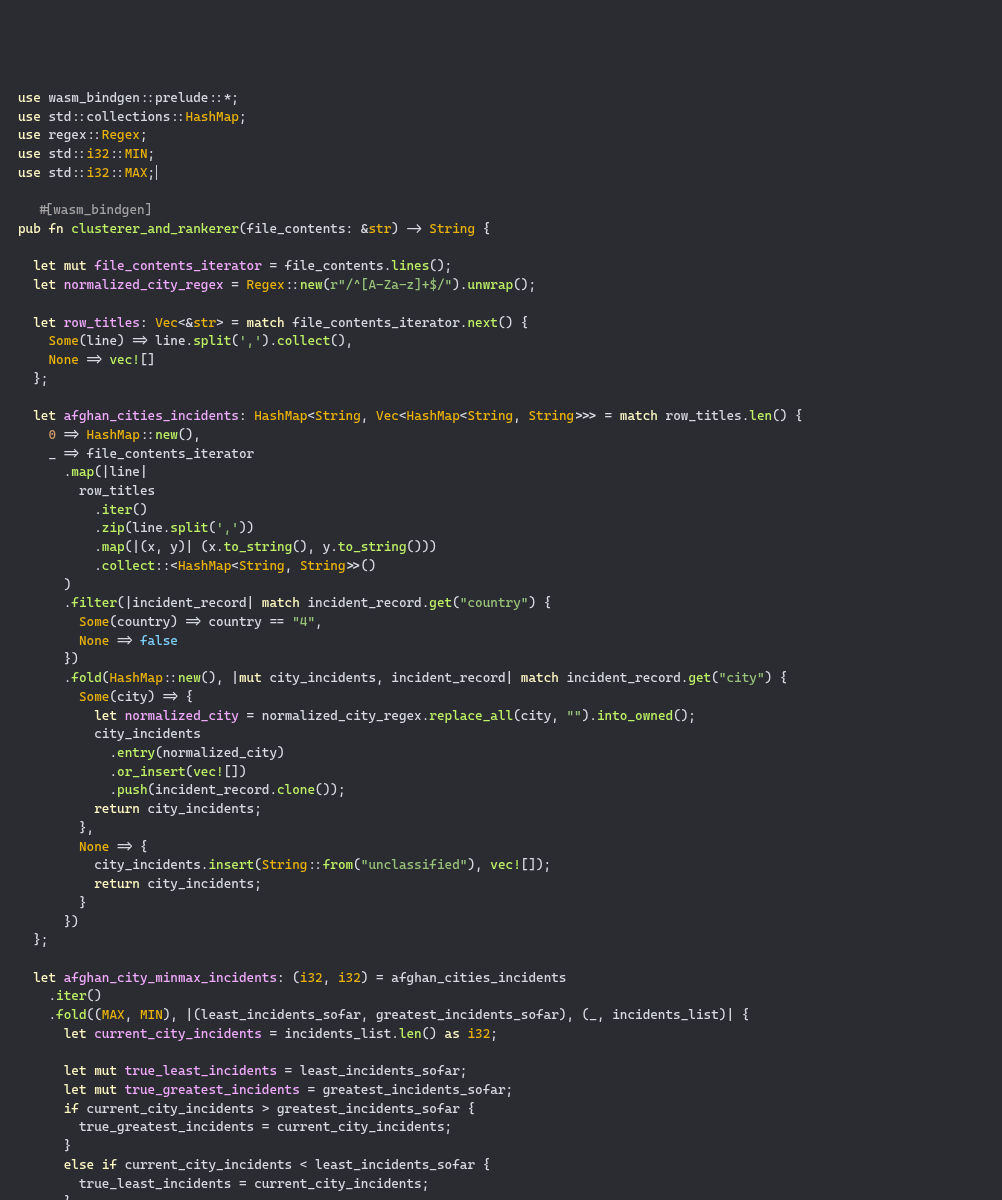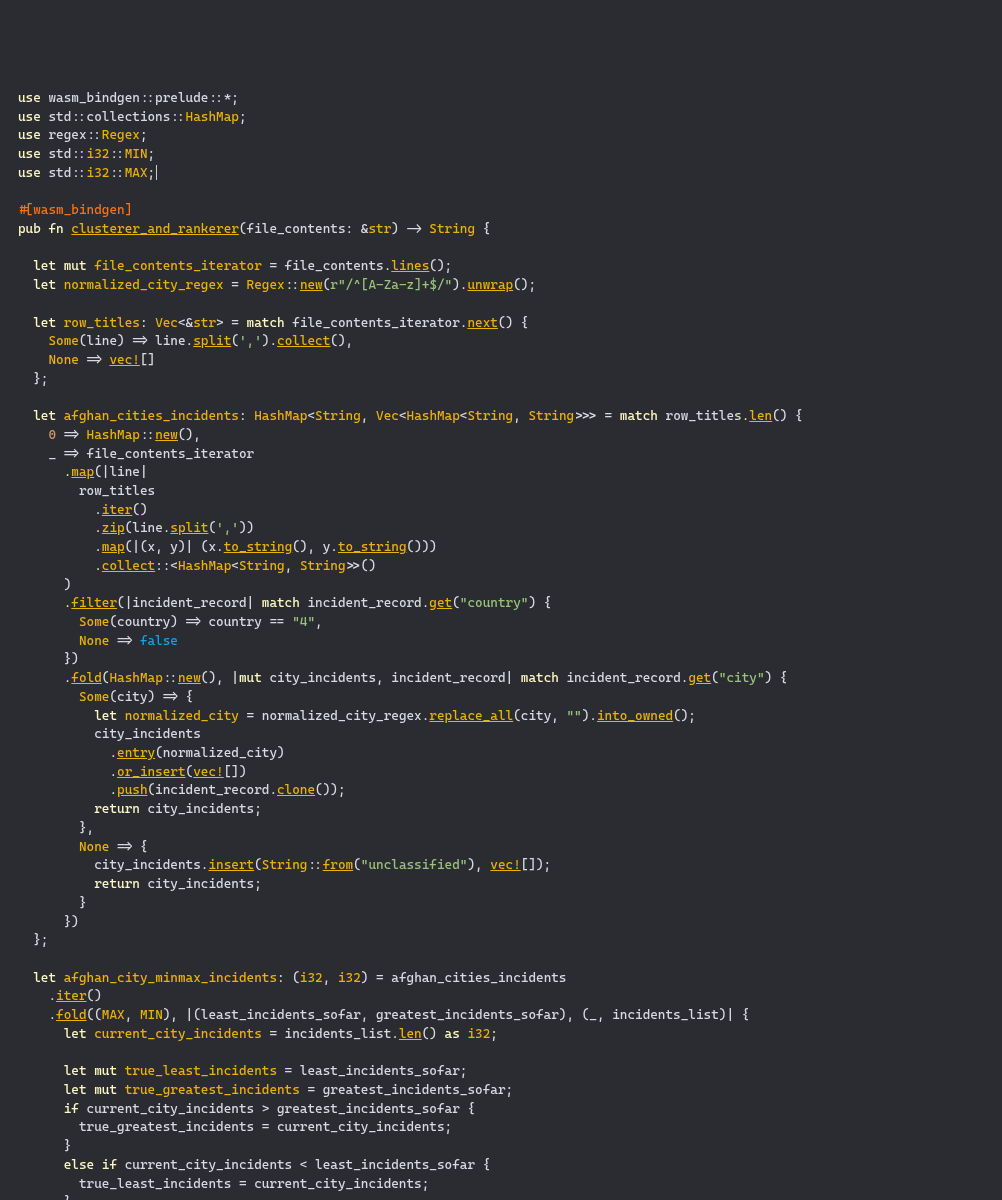--- a/index.html
+++ b/index.html
@@ -10,27 +10,27 @@
     font-size: 13px;
     line-height: 1.44;
     color: #d7dae0;
     white-space: pre;
     width: 1002px;
     box-sizing: border-box;
   }
   .line { white-space: pre; }
   .kw   { color: #fef9c3; }   
   .id   { color: #d7dae0; }   
-  .fn   { color: #eab308; text-decoration: underline; }   
+  .fn   { color: #bef264; }   
   .ty   { color: #eab308; }   
-  .def  { color: #eab308; }   
+  .def  { color: #f0abfc; }   
   .str  { color: #98c379; }   
   .num  { color: #d19a66; }   
-  .attr { color: #f97316; }   
-  .bool { color: #0ea5e9; }   
+  .attr { color: #a3a3a3; margin-left: 20px; }   
+  .bool { color: #7dd3fc; }   
   .cursor { border-left: 1px solid #c8ccd4; margin-left:1px;}
 </style>
 </head>
 <body>
 
 
 
 <div id="editor"><div class="line"><span class="kw">use</span><span class="id"> wasm_bindgen::prelude::*;</span></div><div class="line"><span class="kw">use</span><span class="id"> std::collections::</span><span class="ty">HashMap</span><span class="id">;</span></div><div class="line"><span class="kw">use</span><span class="id"> regex::</span><span class="ty">Regex</span><span class="id">;</span></div><div class="line"><span class="kw">use</span><span class="id"> std::</span><span class="ty">i32</span><span class="id">::</span><span class="ty">MIN</span><span class="id">;</span></div><div class="line"><span class="kw">use</span><span class="id"> std::</span><span class="ty">i32</span><span class="id">::</span><span class="ty">MAX</span><span class="id">;</span><span class="cursor"></span></div><div class="line">&nbsp;</div><div class="line"><span class="attr">#[wasm_bindgen]</span></div><div class="line"><span class="kw">pub fn</span><span class="id"> </span><span class="fn">clusterer_and_rankerer</span><span class="id">(file_contents: &amp;</span><span class="ty">str</span><span class="id">) -&gt; </span><span class="ty">String</span><span class="id"> {</span></div><div class="line">&nbsp;</div><div class="line"><span class="id">  </span><span class="kw">let mut</span><span class="id"> </span><span class="def">file_contents_iterator</span><span class="id"> = file_contents.</span><span class="fn">lines</span><span class="id">();</span></div><div class="line"><span class="id">  </span><span class="kw">let</span><span class="id"> </span><span class="def">normalized_city_regex</span><span class="id"> = </span><span class="ty">Regex</span><span class="id">::</span><span class="fn">new</span><span class="id">(</span><span class="str">r"/^[A-Za-z]+$/"</span><span class="id">).</span><span class="fn">unwrap</span><span class="id">();</span></div><div class="line">&nbsp;</div><div class="line"><span class="id">  </span><span class="kw">let</span><span class="id"> </span><span class="def">row_titles</span><span class="id">: </span><span class="ty">Vec</span><span class="id">&lt;&amp;</span><span class="ty">str</span><span class="id">&gt; = </span><span class="kw">match</span><span class="id"> file_contents_iterator.</span><span class="fn">next</span><span class="id">() {</span></div><div class="line"><span class="id">    </span><span class="ty">Some</span><span class="id">(line) =&gt; line.</span><span class="fn">split</span><span class="id">(</span><span class="str">','</span><span class="id">).</span><span class="fn">collect</span><span class="id">(),</span></div><div class="line"><span class="id">    </span><span class="ty">None</span><span class="id"> =&gt; </span><span class="fn">vec!</span><span class="id">[]</span></div><div class="line"><span class="id">  };</span></div><div class="line">&nbsp;</div><div class="line"><span class="id">  </span><span class="kw">let</span><span class="id"> </span><span class="def">afghan_cities_incidents</span><span class="id">: </span><span class="ty">HashMap</span><span class="id">&lt;</span><span class="ty">String</span><span class="id">, </span><span class="ty">Vec</span><span class="id">&lt;</span><span class="ty">HashMap</span><span class="id">&lt;</span><span class="ty">String</span><span class="id">, </span><span class="ty">String</span><span class="id">&gt;&gt;&gt; = </span><span class="kw">match</span><span class="id"> row_titles.</span><span class="fn">len</span><span class="id">() {</span></div><div class="line"><span class="id">    </span><span class="num">0</span><span class="id"> =&gt; </span><span class="ty">HashMap</span><span class="id">::</span><span class="fn">new</span><span class="id">(),</span></div><div class="line"><span class="id">    _ =&gt; file_contents_iterator</span></div><div class="line"><span class="id">      .</span><span class="fn">map</span><span class="id">(|line|</span></div><div class="line"><span class="id">        row_titles</span></div><div class="line"><span class="id">          .</span><span class="fn">iter</span><span class="id">()</span></div><div class="line"><span class="id">          .</span><span class="fn">zip</span><span class="id">(line.</span><span class="fn">split</span><span class="id">(</span><span class="str">','</span><span class="id">))</span></div><div class="line"><span class="id">          .</span><span class="fn">map</span><span class="id">(|(x, y)| (x.</span><span class="fn">to_string</span><span class="id">(), y.</span><span class="fn">to_string</span><span class="id">()))</span></div><div class="line"><span class="id">          .</span><span class="fn">collect</span><span class="id">::&lt;</span><span class="ty">HashMap</span><span class="id">&lt;</span><span class="ty">String</span><span class="id">, </span><span class="ty">String</span><span class="id">&gt;&gt;()</span></div><div class="line"><span class="id">      )</span></div><div class="line"><span class="id">      .</span><span class="fn">filter</span><span class="id">(|incident_record| </span><span class="kw">match</span><span class="id"> incident_record.</span><span class="fn">get</span><span class="id">(</span><span class="str">"country"</span><span class="id">) {</span></div><div class="line"><span class="id">        </span><span class="ty">Some</span><span class="id">(country) =&gt; country == </span><span class="str">"4"</span><span class="id">,</span></div><div class="line"><span class="id">        </span><span class="ty">None</span><span class="id"> =&gt; </span><span class="bool">false</span></div><div class="line"><span class="id">      })</span></div><div class="line"><span class="id">      .</span><span class="fn">fold</span><span class="id">(</span><span class="ty">HashMap</span><span class="id">::</span><span class="fn">new</span><span class="id">(), |</span><span class="kw">mut</span><span class="id"> city_incidents, incident_record| </span><span class="kw">match</span><span class="id"> incident_record.</span><span class="fn">get</span><span class="id">(</span><span class="str">"city"</span><span class="id">) {</span></div><div class="line"><span class="id">        </span><span class="ty">Some</span><span class="id">(city) =&gt; {</span></div><div class="line"><span class="id">          </span><span class="kw">let</span><span class="id"> </span><span class="def">normalized_city</span><span class="id"> = normalized_city_regex.</span><span class="fn">replace_all</span><span class="id">(city, </span><span class="str">""</span><span class="id">).</span><span class="fn">into_owned</span><span class="id">();</span></div><div class="line"><span class="id">          city_incidents</span></div><div class="line"><span class="id">            .</span><span class="fn">entry</span><span class="id">(normalized_city)</span></div><div class="line"><span class="id">            .</span><span class="fn">or_insert</span><span class="id">(</span><span class="fn">vec!</span><span class="id">[])</span></div><div class="line"><span class="id">            .</span><span class="fn">push</span><span class="id">(incident_record.</span><span class="fn">clone</span><span class="id">());</span></div><div class="line"><span class="id">          </span><span class="kw">return</span><span class="id"> city_incidents;</span></div><div class="line"><span class="id">        },</span></div><div class="line"><span class="id">        </span><span class="ty">None</span><span class="id"> =&gt; {</span></div><div class="line"><span class="id">          city_incidents.</span><span class="fn">insert</span><span class="id">(</span><span class="ty">String</span><span class="id">::</span><span class="fn">from</span><span class="id">(</span><span class="str">"unclassified"</span><span class="id">), </span><span class="fn">vec!</span><span class="id">[]);</span></div><div class="line"><span class="id">          </span><span class="kw">return</span><span class="id"> city_incidents;</span></div><div class="line"><span class="id">        }</span></div><div class="line"><span class="id">      })</span></div><div class="line"><span class="id">  };</span></div><div class="line">&nbsp;</div><div class="line"><span class="id">  </span><span class="kw">let</span><span class="id"> </span><span class="def">afghan_city_minmax_incidents</span><span class="id">: (</span><span class="ty">i32</span><span class="id">, </span><span class="ty">i32</span><span class="id">) = afghan_cities_incidents</span></div><div class="line"><span class="id">    .</span><span class="fn">iter</span><span class="id">()</span></div><div class="line"><span class="id">    .</span><span class="fn">fold</span><span class="id">((</span><span class="ty">MAX</span><span class="id">, </span><span class="ty">MIN</span><span class="id">), |(least_incidents_sofar, greatest_incidents_sofar), (_, incidents_list)| {</span></div><div class="line"><span class="id">      </span><span class="kw">let</span><span class="id"> </span><span class="def">current_city_incidents</span><span class="id"> = incidents_list.</span><span class="fn">len</span><span class="id">() </span><span class="kw">as</span><span class="id"> </span><span class="ty">i32</span><span class="id">;</span></div><div class="line">&nbsp;</div><div class="line"><span class="id">      </span><span class="kw">let mut</span><span class="id"> </span><span class="def">true_least_incidents</span><span class="id"> = least_incidents_sofar;</span></div><div class="line"><span class="id">      </span><span class="kw">let mut</span><span class="id"> </span><span class="def">true_greatest_incidents</span><span class="id"> = greatest_incidents_sofar;</span></div><div class="line"><span class="id">      </span><span class="kw">if</span><span class="id"> current_city_incidents &gt; greatest_incidents_sofar {</span></div><div class="line"><span class="id">        true_greatest_incidents = current_city_incidents;</span></div><div class="line"><span class="id">      }</span></div><div class="line"><span class="id">      </span><span class="kw">else if</span><span class="id"> current_city_incidents &lt; least_incidents_sofar {</span></div><div class="line"><span class="id">        true_least_incidents = current_city_incidents;</span></div><div class="line"><span class="id">      }</span></div></div>
 
 

